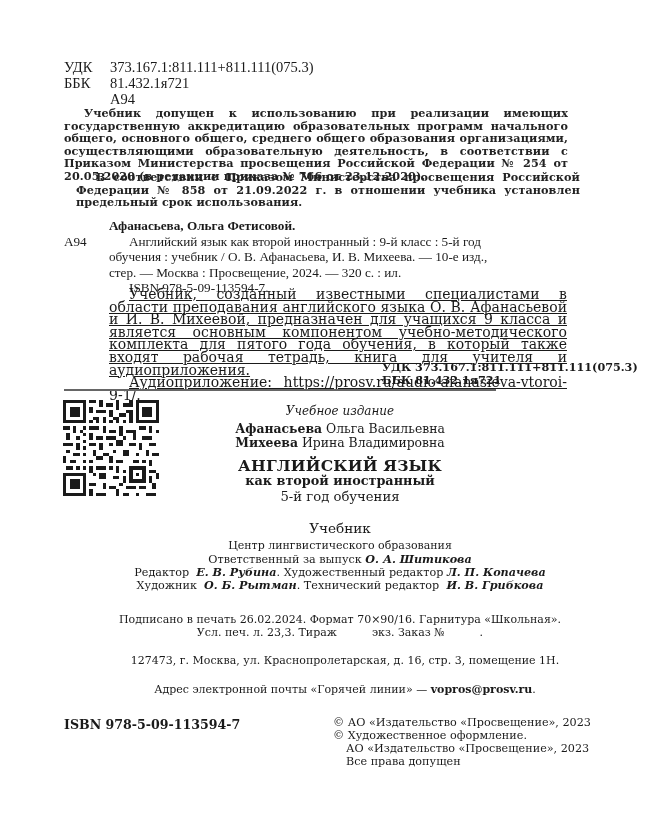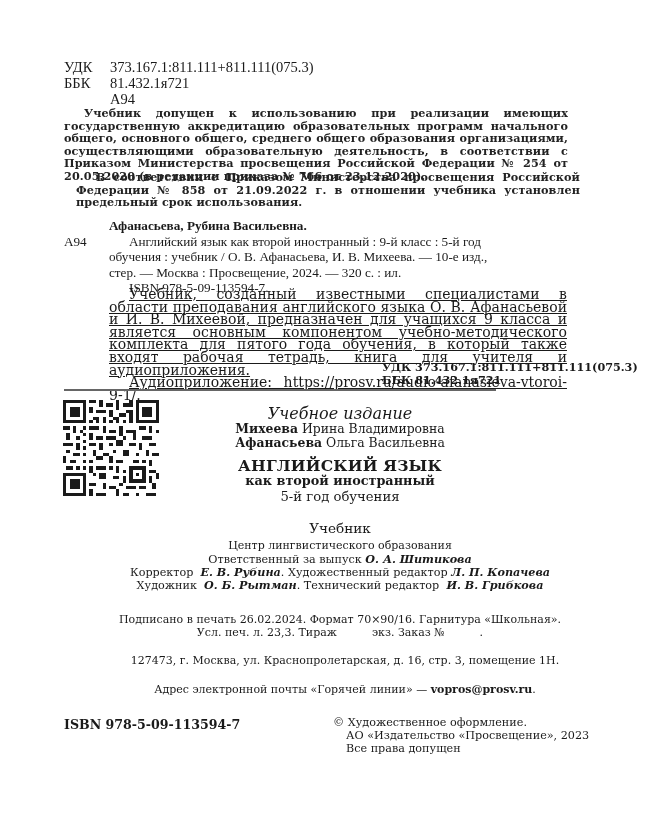--- a/index.html
+++ b/index.html
@@ -22,21 +22,21 @@
   .bib .line { white-space: nowrap; }
   .bib .a94 { display: inline-block; width: 45px; }
   .bib .ind { margin-left: 65px; }
   .bib .cont { margin-left: 45px; }
   .annot { left: 109px; top: 288px; width: 458px; font-size: 14px; line-height: 12.6px; text-align: justify; text-decoration: underline; }
   .annot .ind { display: inline-block; width: 20px; }
   .udc2 { left: 382px; top: 361px; font-size: 11.2px; line-height: 12.5px; font-weight: bold; white-space: nowrap; }
   .divider { left: 64px; top: 389px; width: 432px; height: 2px; background: #666; }
   .qr { left: 63px; top: 400px; width: 96px; height: 96px; }
   .center { left: 150px; width: 380px; text-align: center; }
-  .ed-type { top: 404px; font-style: italic; font-size: 16px; }
+  .ed-type { top: 404px; font-style: italic; font-size: 12px; }
   .authors { top: 422px; font-size: 12.4px; line-height: 13.5px; }
   .authors b { font-weight: bold; }
   .title { top: 456px; font-size: 15.6px; font-weight: bold; letter-spacing: 0.2px; }
   .subtitle { top: 473px; font-size: 12.8px; font-weight: bold; }
   .grade { top: 490px; font-size: 13.2px; line-height: 14px; }
   .kind { top: 520px; font-size: 13.6px; }
   .center-org { top: 539px; font-size: 11px; }
   .credits { top: 553px; font-size: 11.2px; line-height: 13px; }
   .credits i { font-style: italic; font-weight: bold; }
   .sign { top: 613px; font-size: 11px; line-height: 13px; }
@@ -63,21 +63,21 @@
 </div>
 
 <div class="abs p admit">
   <span class="ind"></span><span>Учебник допущен к использованию при реализации имеющих государственную аккредитацию образовательных программ начального общего, основного общего, среднего общего образования организациями, осуществляющими образовательную деятельность, в соответствии с Приказом Министерства просвещения Российской Федерации № 254 от 20.05.2020 (в редакции приказа № 766 от 23.12.2020).</span>
 </div>
 <div class="abs p admit2">
   <span class="ind"></span><span>В соответствии с Приказом Министерства просвещения Российской Федерации № 858 от 21.09.2022 г. в отношении учебника установлен предельный срок использования.</span>
 </div>
 
 <div class="abs bib lib">
-  <div class="author">Афанасьева, Рубина Васильевна.</div>
+  <div class="author">Афанасьева, Ольга Фетисовой.</div>
   <div class="line"><span class="a94">А94</span><span style="margin-left:20px">Английский язык как второй иностранный : 9-й класс : 5-й год</span></div>
   <div class="line cont">обучения : учебник / О. В. Афанасьева, И. В. Михеева. — 10-е изд.,</div>
   <div class="line cont">стер. — Москва : Просвещение, 2024. — 320 с. : ил.</div>
   <div class="line ind">ISBN 978-5-09-113594-7.</div>
 </div>
 
 <div class="abs annot">
   <div><span class="ind"></span><span>Учебник, созданный известными специалистами в области преподавания английского языка О. В. Афанасьевой и И. В. Михеевой, предназначен для учащихся 9 класса и является основным компонентом учебно-методического комплекта для пятого года обучения, в который также входят рабочая тетрадь, книга для учителя и аудиоприложения.</span></div>
   <div><span class="ind"></span><span>Аудиоприложение: https://prosv.ru/audio-afanasieva-vtoroi-9-1/.</span></div>
 </div>
@@ -200,47 +200,48 @@
       <rect x="10" y="28" width="3" height="1"></rect>
       <rect x="16" y="27" width="1" height="2"></rect>
       <rect x="18" y="28" width="2" height="1"></rect>
       <rect x="22" y="28" width="1" height="1"></rect>
       <rect x="25" y="28" width="3" height="1"></rect>
   </g>
 </svg>
 
 <div class="abs center ed-type">Учебное издание</div>
 <div class="abs center authors">
+  <div><b>Афанасьева</b> <span>Ольга Васильевна</span></div>
   <div><b>Михеева</b> <span>Ирина Владимировна</span></div>
-  <div><b>Афанасьева</b> <span>Ольга Васильевна</span></div>
 </div>
 <div class="abs center title">АНГЛИЙСКИЙ ЯЗЫК</div>
 <div class="abs center subtitle">как второй иностранный</div>
 <div class="abs center grade">
   <div>5-й год обучения</div>
 </div>
 <div class="abs center kind">Учебник</div>
 <div class="abs center center-org">Центр лингвистического образования</div>
 
 <div class="abs center credits" style="left:95px; width:490px;">
   <div><span>Ответственный за выпуск</span> <i>О. А. Шитикова</i></div>
-  <div><span>Корректор</span>&nbsp; <i>Е. В. Рубина</i>. <span>Художественный редактор</span> <i>Л. П. Копачева</i></div>
+  <div><span>Редактор</span>&nbsp; <i>Е. В. Рубина</i>. <span>Художественный редактор</span> <i>Л. П. Копачева</i></div>
   <div><span>Художник</span>&nbsp; <i>О. Б. Рытман</i>. <span>Технический редактор</span>&nbsp; <i>И. В. Грибкова</i></div>
 </div>
 
 <div class="abs center sign" style="left:95px; width:490px;">
   <div>Подписано в печать 26.02.2024. Формат 70×90/16. Гарнитура «Школьная».</div>
   <div style="white-space:pre;">Усл. печ. л. 23,3. Тираж          экз. Заказ №          .</div>
 </div>
 
 <div class="abs pub">
   <div>127473, г. Москва, ул. Краснопролетарская, д. 16, стр. 3, помещение 1Н.</div>
 </div>
 <div class="abs email">
   <span>Адрес электронной почты «Горячей линии» —</span> <b>vopros@prosv.ru</b><span>.</span>
 </div>
 
 <div class="abs isbn-b">ISBN 978-5-09-113594-7</div>
 <div class="abs copy">
+  <div>© АО «Издательство «Просвещение», 2023</div>
   <div>© Художественное оформление.</div>
   <div class="ind">АО «Издательство «Просвещение», 2023</div>
   <div class="ind">Все права допущен</div>
 </div>
 
 </body></html>

